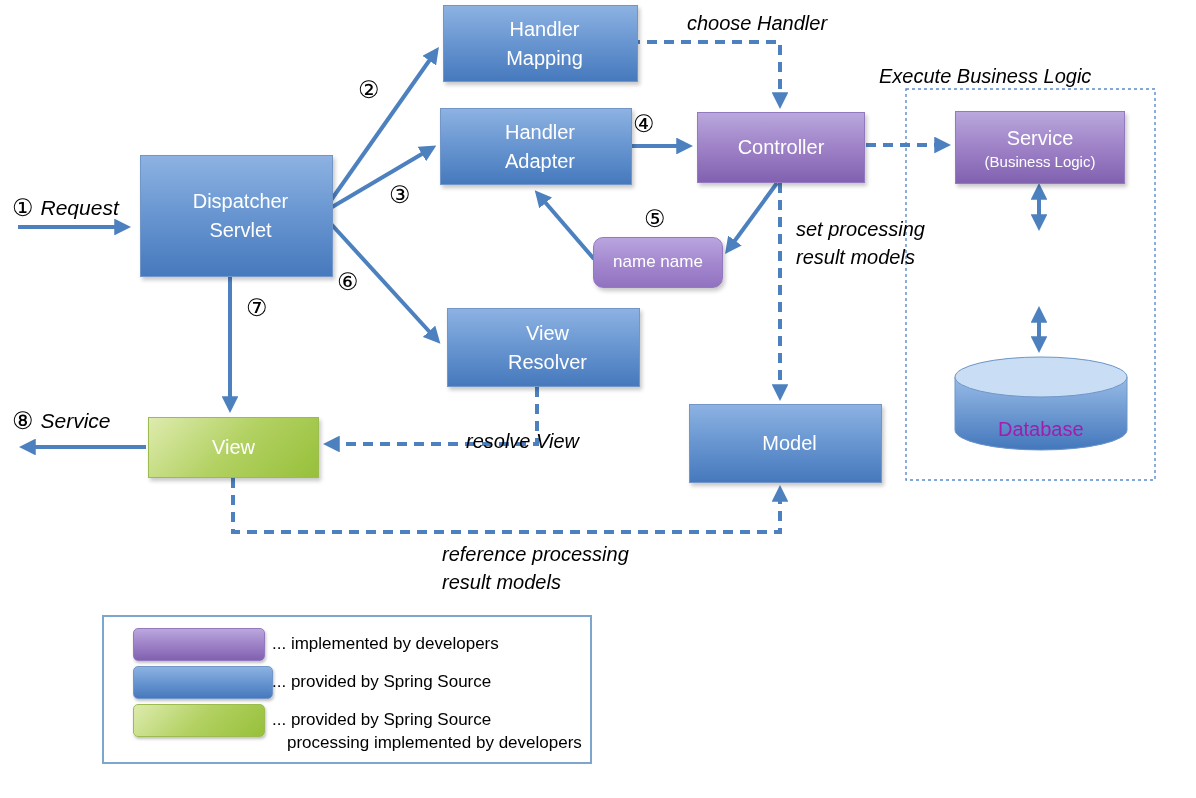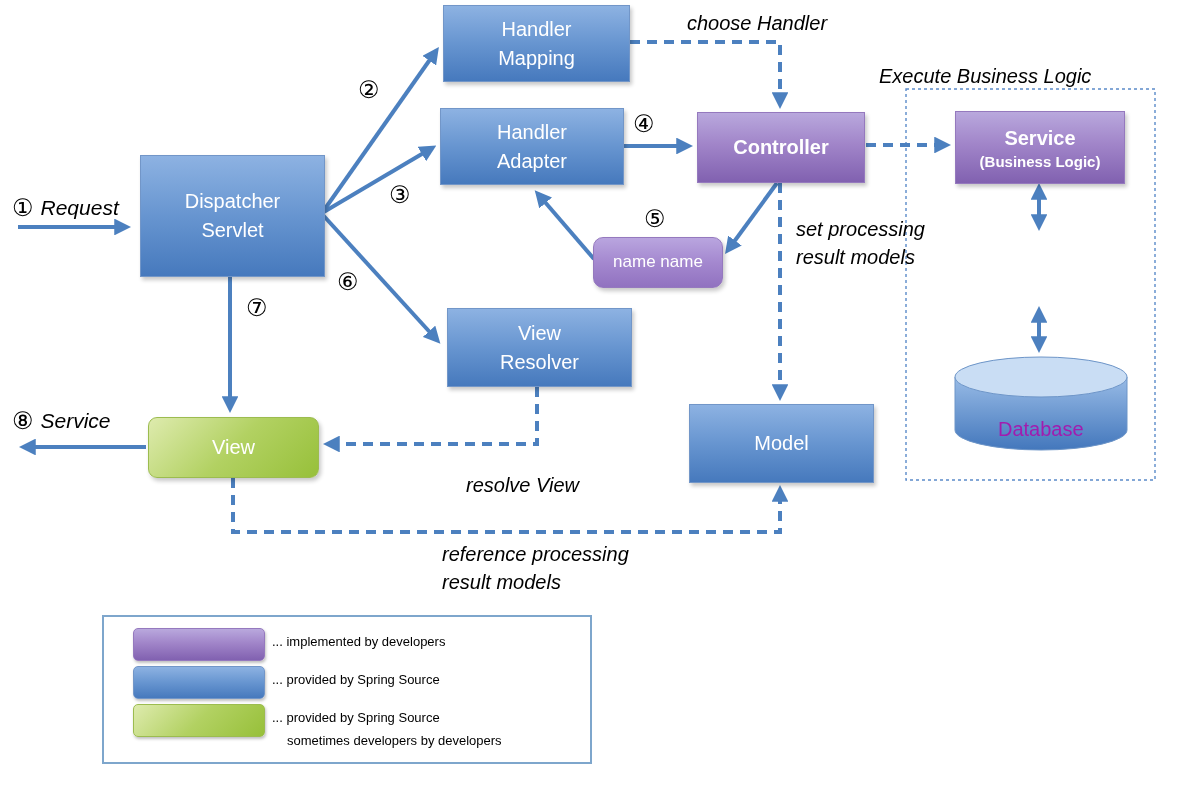--- a/index.html
+++ b/index.html
@@ -4,40 +4,40 @@
 <style>
   html,body{margin:0;padding:0;background:#fff;}
   #canvas{position:relative;width:1196px;height:798px;background:#fff;overflow:hidden;
           font-family:"Liberation Sans","DejaVu Sans",sans-serif;color:#111;}
   svg.layer{position:absolute;left:0;top:0;z-index:1;pointer-events:none;}
 
   .node{position:absolute;z-index:2;display:flex;flex-direction:column;align-items:center;
         justify-content:center;color:#fff;text-align:center;font-size:20px;line-height:1.45;
         box-shadow:2px 3px 4px rgba(0,0,0,0.22);}
   .blue{background:linear-gradient(180deg,#8DB2E2 0%,#6795D0 50%,#4679BD 100%);
-        border:1px solid #7296C8;}
+        border:1px solid #7296C8;padding-left:8px;}
   .purple{background:linear-gradient(180deg,#B9A8DD 0%,#A185C9 45%,#8161B0 100%);
-        border:1px solid #9579BE;font-weight:bold;}
+        border:1px solid #9579BE;}
   .green{background:linear-gradient(135deg,#DEEBAE 0%,#B2D162 50%,#97C03A 100%);
         border:1px solid #9CBC4F;}
   .vn{background:linear-gradient(180deg,#B9A5DF 0%,#A488CF 50%,#9172C0 100%);
         border:1px solid #9579BE;border-radius:10px;font-size:17px;}
   .sub{font-size:15px;line-height:1.1;margin-top:1px;}
 
   .lbl{position:absolute;z-index:3;font-size:20px;line-height:1.38;color:#000;font-style:italic;}
   .num{position:absolute;z-index:3;font-size:24px;color:#000;font-family:"DejaVu Sans",sans-serif;}
   .inlab{display:flex;align-items:center;gap:7px;}
   .inlab .n{font-size:24px;font-family:"DejaVu Sans",sans-serif;}
   .inlab .t{font-size:21px;}
 
   #legend{position:absolute;left:102px;top:615px;width:486px;height:145px;z-index:2;
           border:2px solid #7EA6CC;background:#fff;}
   .swatch{position:absolute;width:130px;height:31px;border-radius:5px;z-index:3;
           box-shadow:1px 2px 3px rgba(0,0,0,0.25);}
-  .legtext{position:absolute;z-index:3;font-size:13px;color:#000;}
+  .legtext{position:absolute;z-index:3;font-size:17px;color:#000;}
   #db-label{position:absolute;z-index:3;color:#a21caf;font-size:20px;margin-top:20px;}
 </style>
 </head>
 <body>
 
 <div id="canvas">
 
   <svg class="layer" width="1196" height="798" viewBox="0 0 1196 798">
     <defs>
       <marker id="arr" viewBox="0 0 10 10" refX="7" refY="5" markerWidth="4.2" markerHeight="4.2" orient="auto-start-reverse" markerUnits="strokeWidth">
@@ -92,21 +92,21 @@
   </div>
 
   <div class="node vn" style="left:593px;top:237px;width:128px;height:49px;">
     <div>name name</div>
   </div>
 
   <div class="node blue" style="left:447px;top:308px;width:183px;height:77px;">
     <div style="width:110px">View Resolver</div>
   </div>
 
-  <div class="node green" style="left:148px;top:417px;width:169px;height:59px;border-radius:9px;">
+  <div class="node green" style="left:148px;top:417px;width:169px;height:59px;">
     <div>View</div>
   </div>
 
   <div class="node blue" style="left:689px;top:404px;width:183px;height:77px;">
     <div>Model</div>
   </div>
 
   <div class="node purple" style="left:955px;top:111px;width:168px;height:71px;">
     <div>Service</div>
     <div class="sub">(Business Logic)</div>
@@ -127,25 +127,25 @@
   <div class="num" style="left:358px;top:76px;">②</div>
   <div class="num" style="left:389px;top:181px;">③</div>
   <div class="num" style="left:633px;top:110px;">④</div>
   <div class="num" style="left:644px;top:205px;">⑤</div>
   <div class="num" style="left:337px;top:268px;">⑥</div>
   <div class="num" style="left:246px;top:294px;">⑦</div>
 
   <div class="lbl" style="left:687px;top:10px;">choose Handler</div>
   <div class="lbl" style="left:868px;top:63px;margin-left:11px;">Execute Business Logic</div>
   <div class="lbl" style="left:796px;top:216px;width:160px;">set processing result models</div>
-  <div class="lbl" style="left:466px;top:472px;">resolve View</div>
+  <div class="lbl" style="left:466px;top:428px;">resolve View</div>
   <div class="lbl" style="left:442px;top:541px;width:215px;">reference processing result models</div>
 
   <div id="legend"></div>
   <div class="swatch purple" style="left:133px;top:628px;"></div>
   <div class="swatch blue" style="left:133px;top:666px;"></div>
   <div class="swatch green" style="left:133px;top:704px;"></div>
   <div class="legtext" style="left:272px;top:634px;">... implemented by developers</div>
   <div class="legtext" style="left:272px;top:672px;">... provided by Spring Source</div>
   <div class="legtext" style="left:272px;top:710px;">... provided by Spring Source</div>
-  <div class="legtext" style="left:287px;top:733px;">sometimes developers by developers</div>
+  <div class="legtext" style="left:287px;top:733px;">processing implemented by developers</div>
 
 </div>
 
 </body></html>

